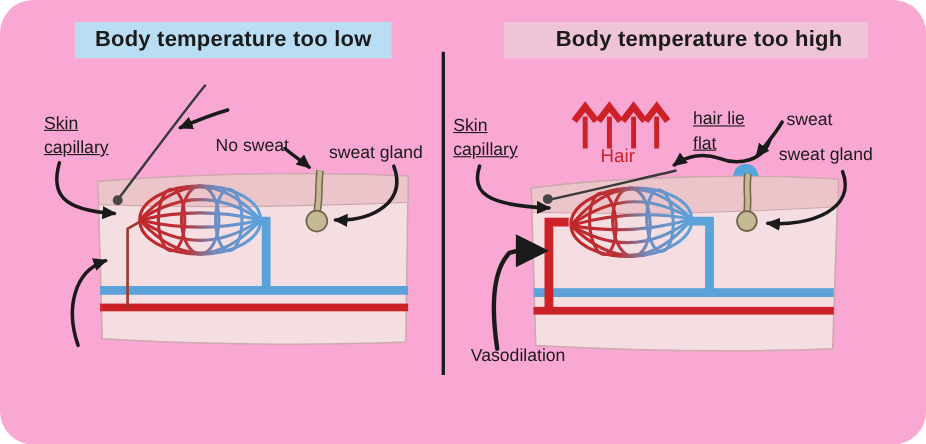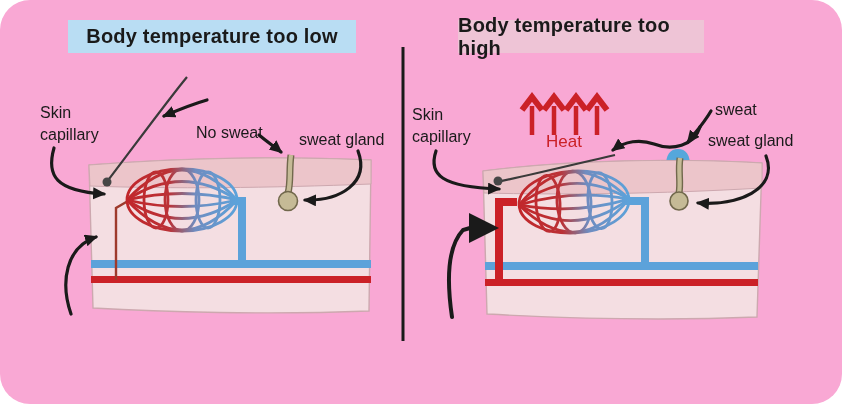--- a/index.html
+++ b/index.html
@@ -7,25 +7,25 @@
     position:relative;width:842px;height:404px;overflow:hidden;background:#f9a8d4;
     font-family:"Liberation Sans",sans-serif;
     border-radius:30px;
   }
   #scene{position:absolute;left:0;top:0;}
   .title{
     position:absolute;top:20px;height:33px;display:flex;align-items:center;justify-content:center;
     font-size:20px;font-weight:600;color:var(--ink,#1a1a1a);letter-spacing:.2px;
   }
   #title-low{left:68px;width:288px;background:var(--title_low_bg,#b9ddf3);}
-  #title-high{left:458px;width:246px;background:var(--title_high_bg,#eec4d6);}
+  #title-high{left:458px;width:307px;background:var(--title_high_bg,#eec4d6);padding-left:24px;}
   .lbl{
     position:absolute;font-size:16px;line-height:22px;color:var(--ink,#1a1a1a);white-space:nowrap;
   }
-  .lbl.wrap{white-space:normal;}
+  .lbl.wrap{white-space:normal;text-decoration:underline;}
   #lbl-skin-cap-L{left:40px;top:102px;width:72px;}
   #lbl-hair-raised{left:209px;top:87px;}
   #lbl-no-sweat{left:196px;top:122px;text-align:right;}
   #lbl-sweat-gland-L{left:299px;top:129px;}
   #lbl-vasoconstriction{left:57px;top:313px;}
   #lbl-skin-cap-R{left:412px;top:104px;width:72px;}
   #lbl-heat{left:546px;top:131px;font-size:17px;color:var(--heat_red,#cb2127);}
   #lbl-hair-lie-flat{left:630px;top:98px;width:62px;}
   #lbl-sweat-R{left:715px;top:99px;}
   #lbl-sweat-gland-R{left:708px;top:130px;}
@@ -151,16 +151,18 @@
   </svg>
 
   <div class="title" id="title-low">Body temperature too low</div>
   <div class="title" id="title-high">Body temperature too high</div>
 
   <div class="lbl wrap" id="lbl-skin-cap-L">Skin capillary</div>
   <div class="lbl" id="lbl-no-sweat">No sweat</div>
   <div class="lbl" id="lbl-sweat-gland-L">sweat gland</div>
 
   <div class="lbl wrap" id="lbl-skin-cap-R">Skin capillary</div>
-  <div class="lbl" id="lbl-heat">Heat</div>
+  <div class="lbl" id="lbl-heat">Hair</div>
+  <div class="lbl wrap" id="lbl-hair-lie-flat">hair lie flat</div>
   <div class="lbl" id="lbl-sweat-R">sweat</div>
   <div class="lbl" id="lbl-sweat-gland-R">sweat gland</div>
+  <div class="lbl" id="lbl-vasodilation">Vasodilation</div>
 </div>
 
 </body></html>

